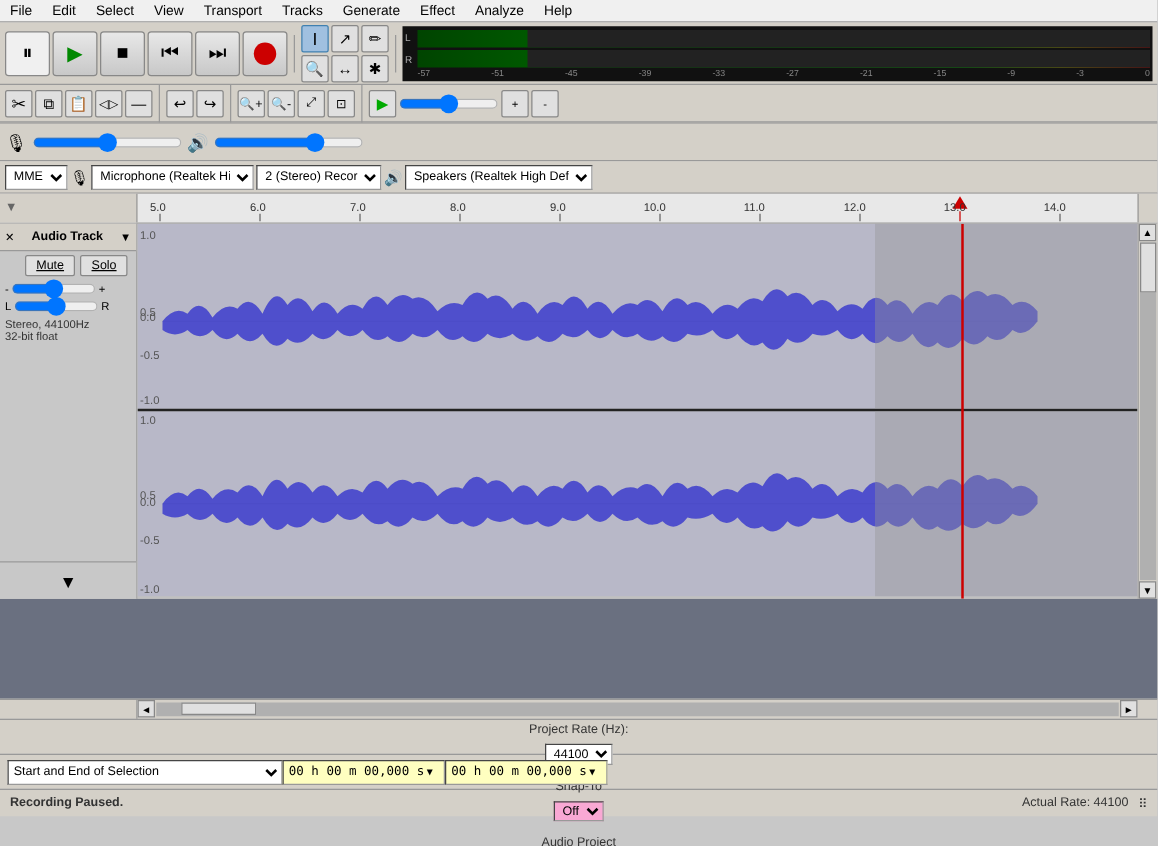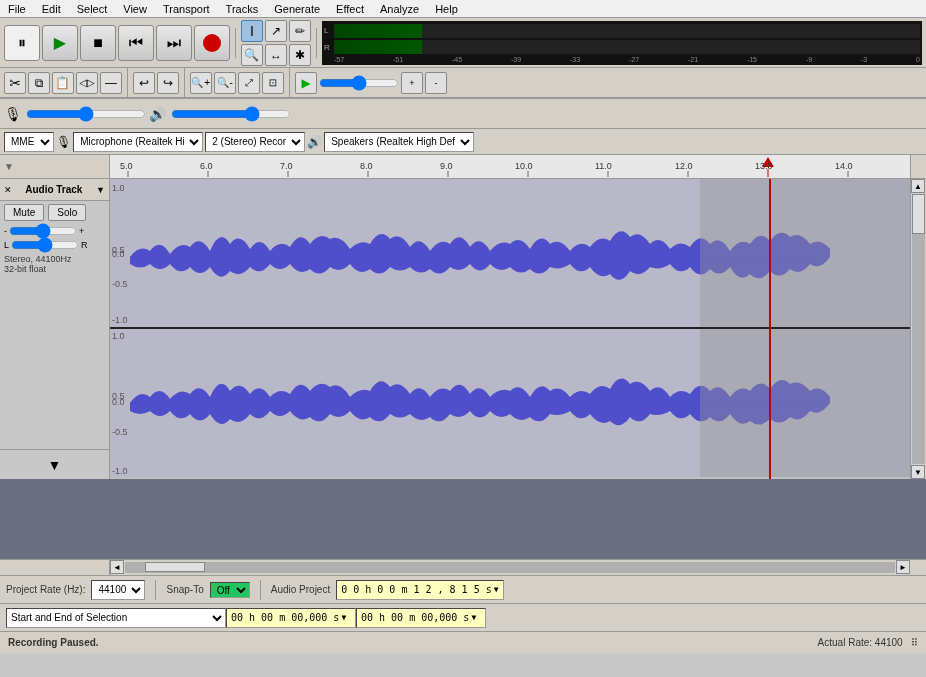--- a/index.html
+++ b/index.html
@@ -249,21 +249,21 @@
 <div style="display:flex;flex:1;height:300px;">
 
   <div style="width:110px;background:#c8c8c8;border-right:1px solid #999;display:flex;flex-direction:column;">
 
     <div style="background:#d4d0c8;border-bottom:1px solid #999;padding:2px 4px;display:flex;align-items:center;justify-content:space-between;height:22px;">
       <span style="font-size:9px;cursor:pointer;">✕</span>
       <span style="font-size:10px;font-weight:bold;">Audio Track</span>
       <span style="font-size:9px;cursor:pointer;">▼</span>
     </div>
 
-    <div style="display:flex;gap:4px;padding:3px 4px;">
+    <div style="display:flex;gap:4px;padding:3px 20px;text-decoration:underline;">
       <button class="mute-btn">Mute</button>
       <button class="solo-btn">Solo</button>
     </div>
 
     <div style="padding:2px 4px;display:flex;align-items:center;gap:2px;font-size:9px;">
       <span>-</span>
       <input type="range" min="-36" max="36" value="0" style="width: 68px; height: 10px;">
       <span>+</span>
     </div>
 
@@ -379,28 +379,28 @@
 <div style="display:flex;height:16px;background:#d4d0c8;border-top:1px solid #999;">
   <div style="width:110px;border-right:1px solid #999;"></div>
   <div style="width:14px;height:14px;background:#e0e0e0;border:1px solid #888;display:flex;align-items:center;justify-content:center;font-size:8px;cursor:pointer;">◄</div>
   <div style="flex:1;background:#b0b0b0;margin:2px 1px;">
     <div style="width:60px;height:10px;background:#e0e0e0;border:1px solid #888;margin-left:20px;"></div>
   </div>
   <div style="width:14px;height:14px;background:#e0e0e0;border:1px solid #888;display:flex;align-items:center;justify-content:center;font-size:8px;cursor:pointer;">►</div>
   <div style="width:16px;"></div>
 </div>
 
-<div style="display:flex;align-items:center;padding:2px 6px;background:#d4d0c8;border-top:1px solid #999;height:28px;gap:6px;">
+<div style="display:flex;align-items:center;padding:2px 6px;background:#d4d0c8;border-top:1px solid #999;height:28px;gap:6px;flex-direction:column;">
   <span style="font-size:10px;color:#333;">Project Rate (Hz):</span>
   <select style="font-size:10px;border:1px inset #999;background:white;height:20px;padding:1px 2px;">
     <option>44100</option>
   </select>
   <div style="width:1px;height:20px;background:#999;margin:0 4px;"></div>
   <span style="font-size:10px;color:#333;">Snap-To</span>
-  <select style="font-size:10px;border:1px inset #999;background:#22c55e;height:16px;padding:1px 2px;">
+  <select style="font-size:10px;border:1px inset #999;background:#f9a8d4;height:16px;padding:1px 2px;">
     <option>Off</option>
   </select>
   <div style="width:1px;height:20px;background:#999;margin:0 4px;"></div>
   <span style="font-size:10px;color:#333;">Audio Project</span>
   <div style="border:1px inset #999;background:#ffffc0;height:20px;padding:1px 4px;display:flex;align-items:center;font-size:10px;font-family:monospace;">
     <span>0 0 h 0 0 m 1 2 , 8 1 5 s</span>
     <span style="font-size:8px;cursor:pointer;margin-left:2px;">▼</span>
   </div>
 </div>
 

